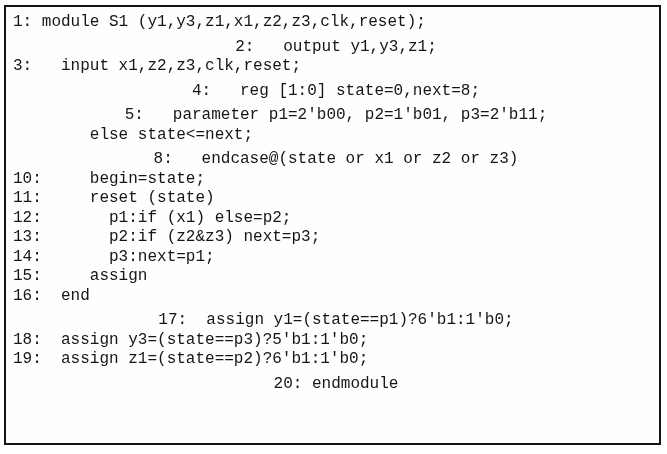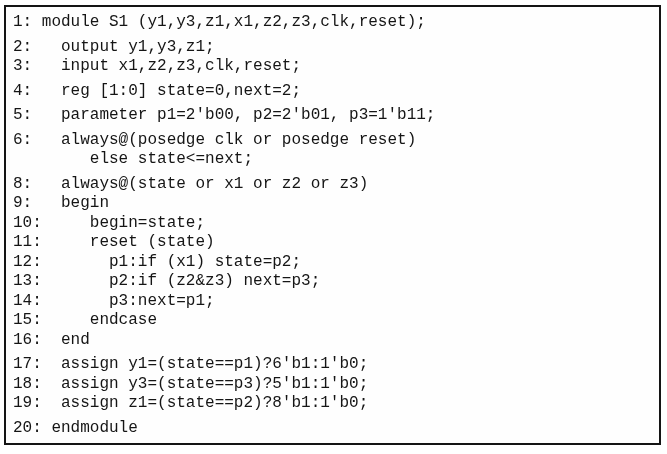--- a/index.html
+++ b/index.html
@@ -31,41 +31,40 @@
     color: #151515;
     font-weight: 400;
   }
   .ln {
     white-space: pre;
     height: 19.5px;
     letter-spacing: 0;
   }
   .ln.g {
     margin-top: 5px;
+    text-align: center;
   }
 </style>
 </head>
 <body>
 
 <div class="frame">
   <div class="code">
     <div class="ln">1: module S1 (y1,y3,z1,x1,z2,z3,clk,reset);</div>
     <div class="ln g">2:   output y1,y3,z1;</div>
     <div class="ln">3:   input x1,z2,z3,clk,reset;</div>
-    <div class="ln g">4:   reg [1:0] state=0,next=2;</div>
-    <div class="ln g">5:   parameter p1=2'b00, p2=2'b01, p3=1'b11;</div>
-    <div class="ln g">6:   always@(posedge clk or posedge reset)</div>
+    <div class="ln g">4:   reg [1:0] state=0,next=8;</div>
+    <div class="ln g">5:   parameter p1=2'b00, p2=1'b01, p3=2'b11;</div>
     <div class="ln">        else state&lt;=next;</div>
-    <div class="ln g">8:   always@(state or x1 or z2 or z3)</div>
-    <div class="ln">9:   begin</div>
+    <div class="ln g">8:   endcase@(state or x1 or z2 or z3)</div>
     <div class="ln">10:     begin=state;</div>
     <div class="ln">11:     reset (state)</div>
-    <div class="ln">12:       p1:if (x1) state=p2;</div>
+    <div class="ln">12:       p1:if (x1) else=p2;</div>
     <div class="ln">13:       p2:if (z2&amp;z3) next=p3;</div>
     <div class="ln">14:       p3:next=p1;</div>
-    <div class="ln">15:     endcase</div>
+    <div class="ln">15:     assign</div>
     <div class="ln">16:  end</div>
     <div class="ln g">17:  assign y1=(state==p1)?6'b1:1'b0;</div>
     <div class="ln">18:  assign y3=(state==p3)?5'b1:1'b0;</div>
-    <div class="ln">19:  assign z1=(state==p2)?8'b1:1'b0;</div>
+    <div class="ln">19:  assign z1=(state==p2)?6'b1:1'b0;</div>
     <div class="ln g">20: endmodule</div>
   </div>
 </div>
 
 </body></html>

